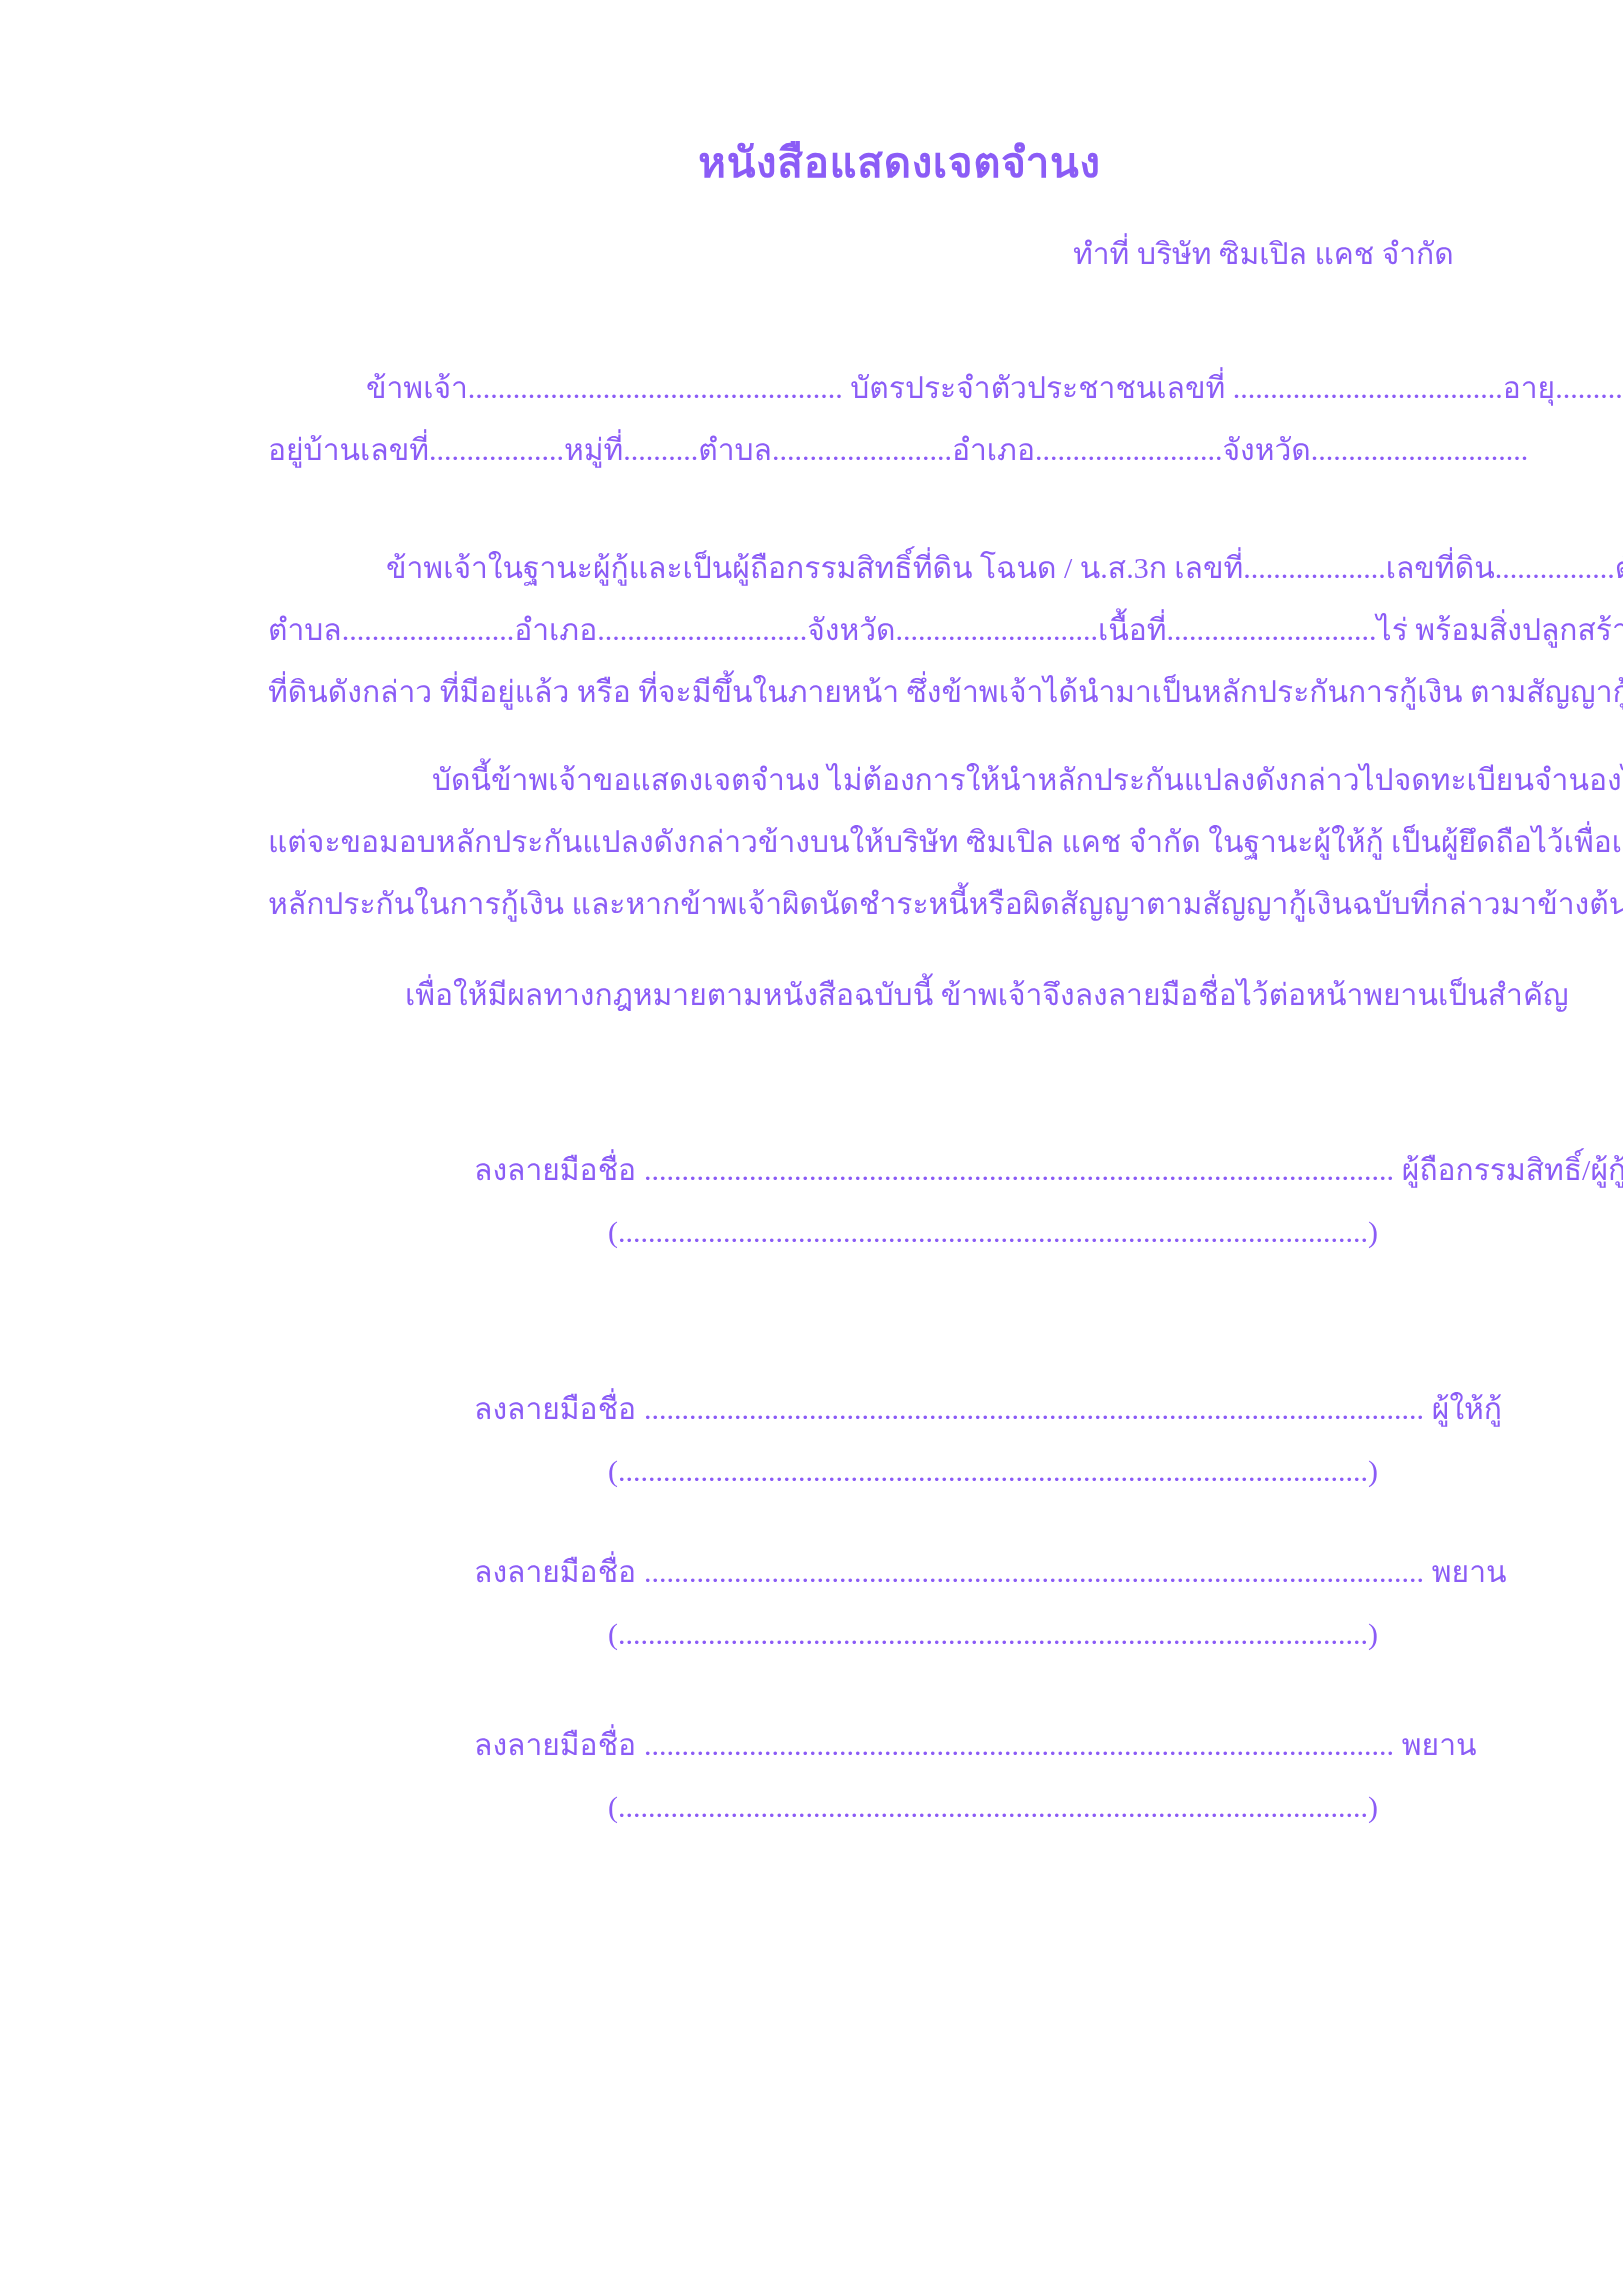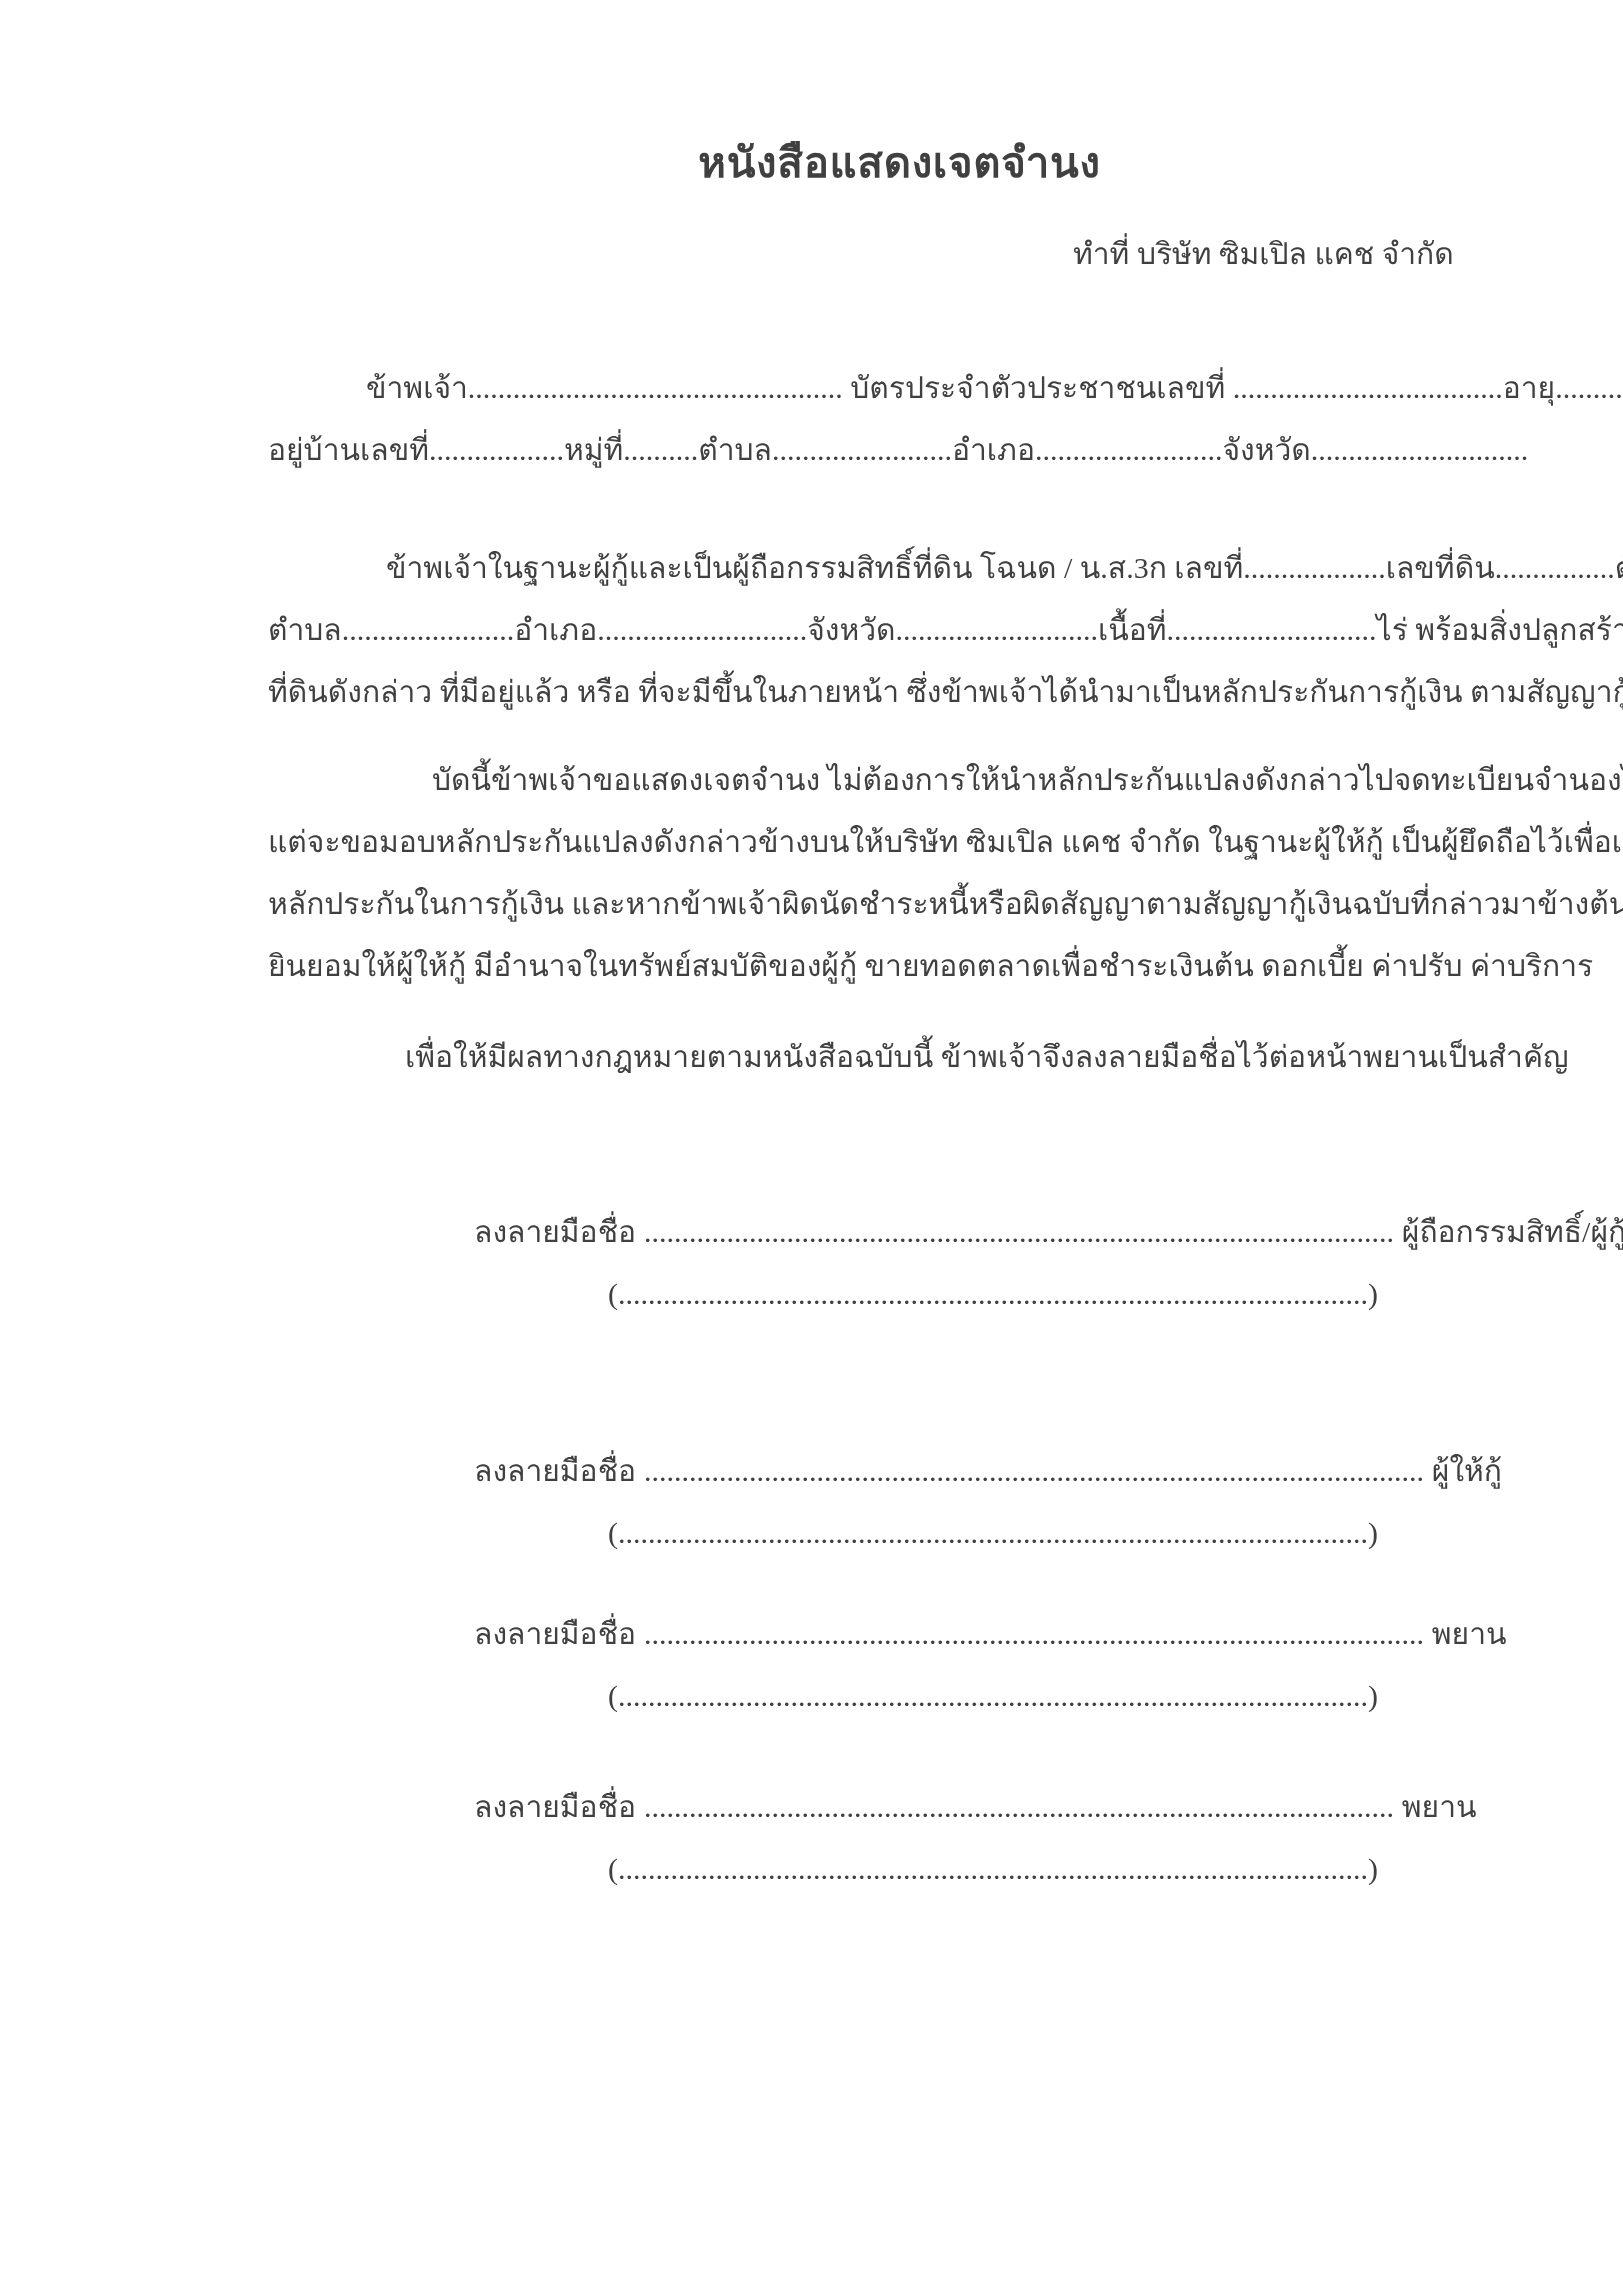--- a/index.html
+++ b/index.html
@@ -5,21 +5,21 @@
   html, body {
     margin: 0;
     padding: 0;
     background: #ffffff;
   }
   .page {
     position: relative;
     width: 1623px;
     height: 2295px;
     background: #ffffff;
-    color: #404040;
+    color: #8b5cf6;
     font-family: "Liberation Serif", "DejaVu Serif", serif;
     font-size: 30px;
     box-sizing: border-box;
     padding: 124px 92px 0 268px;
     overflow: hidden;
   }
   .line {
     line-height: 62px;
     white-space: nowrap;
   }
@@ -69,21 +69,20 @@
   <div class="para para-collateral">
     <div class="line indent-180">ข้าพเจ้าในฐานะผู้กู้และเป็นผู้ถือกรรมสิทธิ์ที่ดิน โฉนด / น.ส.3ก เลขที่...................เลขที่ดิน................ตั้งอยู่ที่</div>
     <div class="line">ตำบล.......................อำเภอ............................จังหวัด...........................เนื้อที่............................ไร่     พร้อมสิ่งปลูกสร้างบน</div>
     <div class="line">ที่ดินดังกล่าว ที่มีอยู่แล้ว หรือ ที่จะมีขึ้นในภายหน้า  ซึ่งข้าพเจ้าได้นำมาเป็นหลักประกันการกู้เงิน ตามสัญญากู้เงินฉบับลง</div>
   </div>
 
   <div class="para para-intent">
     <div class="line indent-250">บัดนี้ข้าพเจ้าขอแสดงเจตจำนง ไม่ต้องการให้นำหลักประกันแปลงดังกล่าวไปจดทะเบียนจำนองไว้เป็นประกัน</div>
     <div class="line">แต่จะขอมอบหลักประกันแปลงดังกล่าวข้างบนให้บริษัท ซิมเปิล แคช จำกัด ในฐานะผู้ให้กู้  เป็นผู้ยึดถือไว้เพื่อเป็น</div>
     <div class="line">หลักประกันในการกู้เงิน  และหากข้าพเจ้าผิดนัดชำระหนี้หรือผิดสัญญาตามสัญญากู้เงินฉบับที่กล่าวมาข้างต้น ข้าพเจ้า</div>
-    <div class="line">ยินยอมให้ผู้ให้กู้ มีอำนาจในทรัพย์สมบัติของผู้กู้  ขายทอดตลาดเพื่อชำระเงินต้น ดอกเบี้ย  ค่าปรับ  ค่าบริการ</div>
   </div>
 
   <div class="closing line">เพื่อให้มีผลทางกฎหมายตามหนังสือฉบับนี้ ข้าพเจ้าจึงลงลายมือชื่อไว้ต่อหน้าพยานเป็นสำคัญ</div>
 
   <div class="sig-block sig-b1">
     <div class="line sig-row">
       <span>ลงลายมือชื่อ</span><span class="sig-dots">....................................................................................................</span><span>ผู้ถือกรรมสิทธิ์/ผู้กู้</span>
     </div>
     <div class="line sig-name">(....................................................................................................)</div>
   </div>

